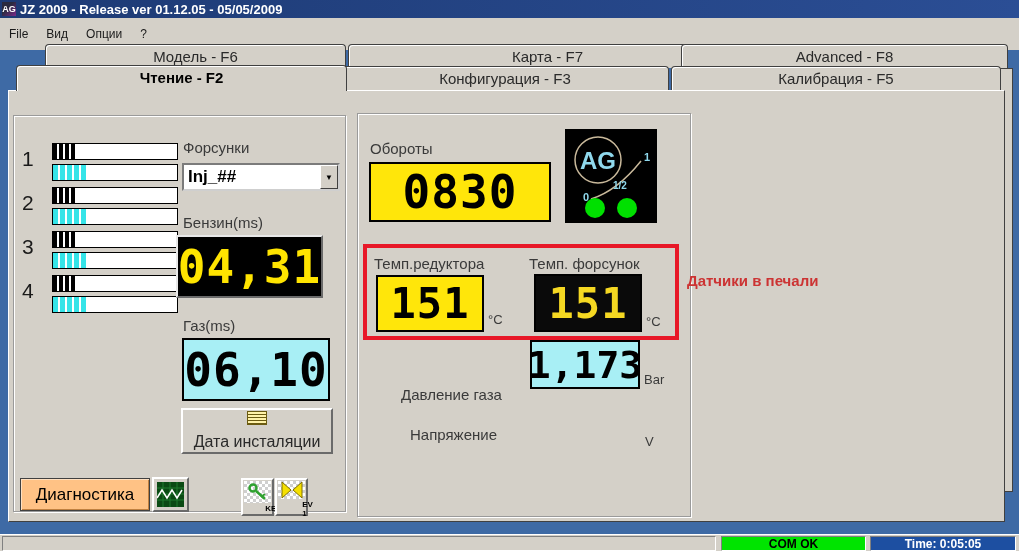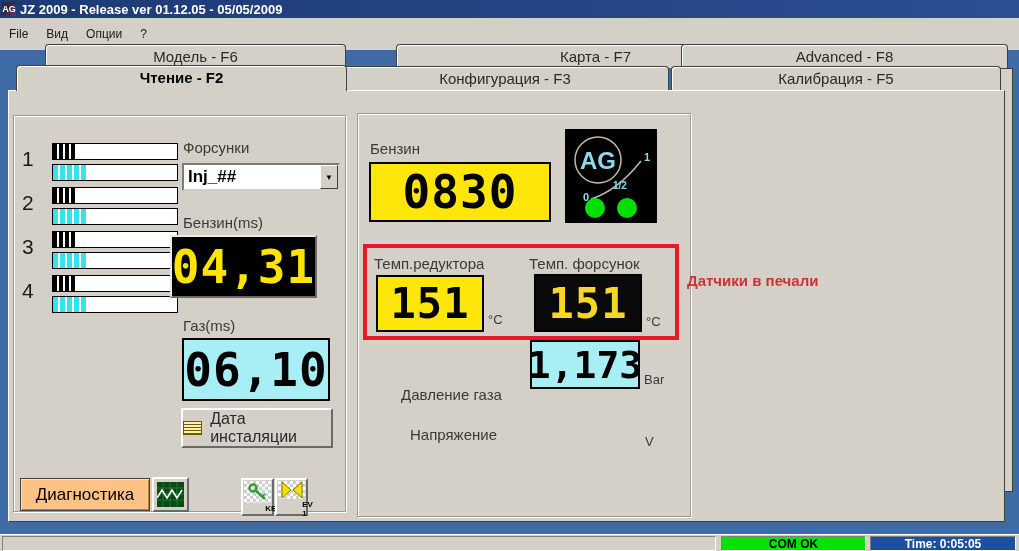--- a/index.html
+++ b/index.html
@@ -52,40 +52,40 @@
   
   .combo { position:absolute; left:168px; top:47px; width:158px; height:28px;
     background:#fff; border:2px inset #cfcfcf; display:flex; }
   .combo-text { flex:1; font-size:17px; font-weight:bold; padding:2px 0 16px 4px; color:#000; }
   .combo-btn { width:18px; background:#D4D0C8; border:1px solid; border-color:#fff #404040 #404040 #fff;
     display:flex; align-items:center; justify-content:center; font-size:8px; color:#000; }
 
   
   .lcd { position:absolute; display:flex; align-items:center; justify-content:center;
     font-family:"DejaVu Sans Mono",monospace; font-weight:bold; letter-spacing:1px; }
-  .lcd-petrol { left:156px; top:119px; width:147px; height:63px; background:#000; color:#FFE400;
+  .lcd-petrol { left:162px; top:119px; width:147px; height:63px; background:#000; color:#FFE400;
     border:2px solid; border-color:#e8e8e8 #6a6a6a #6a6a6a #e8e8e8; font-size:46px; }
   .lcd-gas { left:168px; top:222px; width:148px; height:63px; background:#A8EFF5; color:#000;
     border:2px solid #000; font-size:46px; }
   .lcd-rpm { left:11px; top:48px; width:182px; height:60px; background:#FFE60A; color:#000;
     border:2px solid #000; font-size:46px; }
   .lcd-temp1 { left:18px; top:161px; width:108px; height:57px; background:#FFE60A; color:#000;
     border:2px solid #000; font-size:42px; }
   .lcd-temp2 { left:176px; top:160px; width:108px; height:58px; background:#0a0a0a; color:#F5D822;
     border:2px solid #000; font-size:42px; }
   .lcd-press { left:172px; top:226px; width:110px; height:49px; background:#A8EFF5; color:#000;
     border:2px solid #000; font-size:38px; letter-spacing:0; }
   .lcd-volt { left:174px; top:284px; width:108px; height:54px; background:#F01212; color:#000;
     border:2px solid #000; font-size:40px; }
   .unit { position:absolute; font-size:13px; color:#3a3a3a; }
 
   
   .btn-raised { background:#D4D0C8; border:2px solid; border-color:#fff #6a6a6a #6a6a6a #fff; cursor:default; }
-  .btn-install { position:absolute; left:167px; top:292px; width:152px; height:40px;
-    display:flex; flex-direction:row; align-items:center; justify-content:center; gap:8px; font-size:16px; color:#2a2a2a; }
+  .btn-install { position:absolute; left:167px; top:292px; width:152px; height:46px;
+    display:flex; flex-direction:column; align-items:center; justify-content:center; gap:8px; font-size:16px; color:#2a2a2a; }
   .note-icon { width:20px; height:14px; background:repeating-linear-gradient(180deg,#FFF2A8 0 2px,#6a5a10 2px 3px); border:1px solid #6a5a10; }
   .btn-diag { position:absolute; left:6px; top:362px; width:130px; height:33px;
     background:#FFC285; border:1px solid #404040; box-shadow:inset 1px 1px 0 #ffe0c0, inset -1px -1px 0 #c08040;
     font-size:17px; color:#000; display:flex; align-items:center; justify-content:center; }
   .btn-scope { position:absolute; left:138px; top:361px; width:37px; height:35px;
     display:flex; align-items:center; justify-content:center; }
   .btn-mini { position:absolute; top:362px; width:33px; height:38px; padding:1px;
     display:flex; flex-direction:column; align-items:center; }
   .btn-key { left:227px; } .btn-ev { left:261px; }
   .mini-icon-area { width:27px; height:22px;
@@ -121,21 +121,21 @@
 </div>
 
 <div class="menubar">
   <div class="menu-item">File</div>
   <div class="menu-item">Вид</div>
   <div class="menu-item">Опции</div>
   <div class="menu-item">?</div>
 </div>
 
 <div class="tab back" style="left:45px; width:301px;">Модель - F6</div>
-<div class="tab back" style="left:348px; width:399px;margin-left:48px;">Карта - F7</div>
+<div class="tab back" style="left:348px; width:399px;">Карта - F7</div>
 <div class="tab back" style="left:681px; width:327px;">Advanced - F8</div>
 <div class="tab front active" style="left:16px; width:331px;">Чтение - F2</div>
 <div class="tab front" style="left:341px; width:328px;">Конфигурация - F3</div>
 <div class="tab front" style="left:671px; width:330px;">Калибрация - F5</div>
 
 <div class="panel-edge"></div>
 
 <div class="panel">
 
   <div class="groupbox group-left">
@@ -238,21 +238,21 @@
           <polygon points="1,1 1,17 10,9" fill="#F5E000" stroke="#807000" stroke-width="1"></polygon>
           <polygon points="21,1 21,17 12,9" fill="#F5E000" stroke="#807000" stroke-width="1"></polygon>
         </svg>
       </div>
       <div class="mini-label">EV 1</div>
     </div>
   </div>
 
   <div class="groupbox group-right">
 
-    <div class="fld-label" style="left:12px; top:26px;">Бензин</div>
+    <div class="fld-label" style="left:12px; top:26px;">Обороты</div>
     <div class="lcd lcd-rpm">0830</div>
 
     <div class="gauge">
       <svg width="92" height="94" viewBox="0 0 92 94">
         <circle cx="33" cy="31" r="23" fill="none" stroke="#C9B99B" stroke-width="1.5"></circle>
         <text x="33" y="40" text-anchor="middle" font-size="24" font-weight="bold" fill="#8FD8EC" font-family="Liberation Sans,sans-serif">AG</text>
         <path d="M 26 70 Q 52 62 76 32" fill="none" stroke="#C9B99B" stroke-width="1.5"></path>
         <text x="18" y="72" font-size="11" font-weight="bold" fill="#8FD8EC" font-family="Liberation Sans,sans-serif">0</text>
         <text x="48" y="60" font-size="10" font-weight="bold" fill="#8FD8EC" font-family="Liberation Sans,sans-serif">1/2</text>
         <text x="79" y="32" font-size="11" font-weight="bold" fill="#8FD8EC" font-family="Liberation Sans,sans-serif">1</text>

